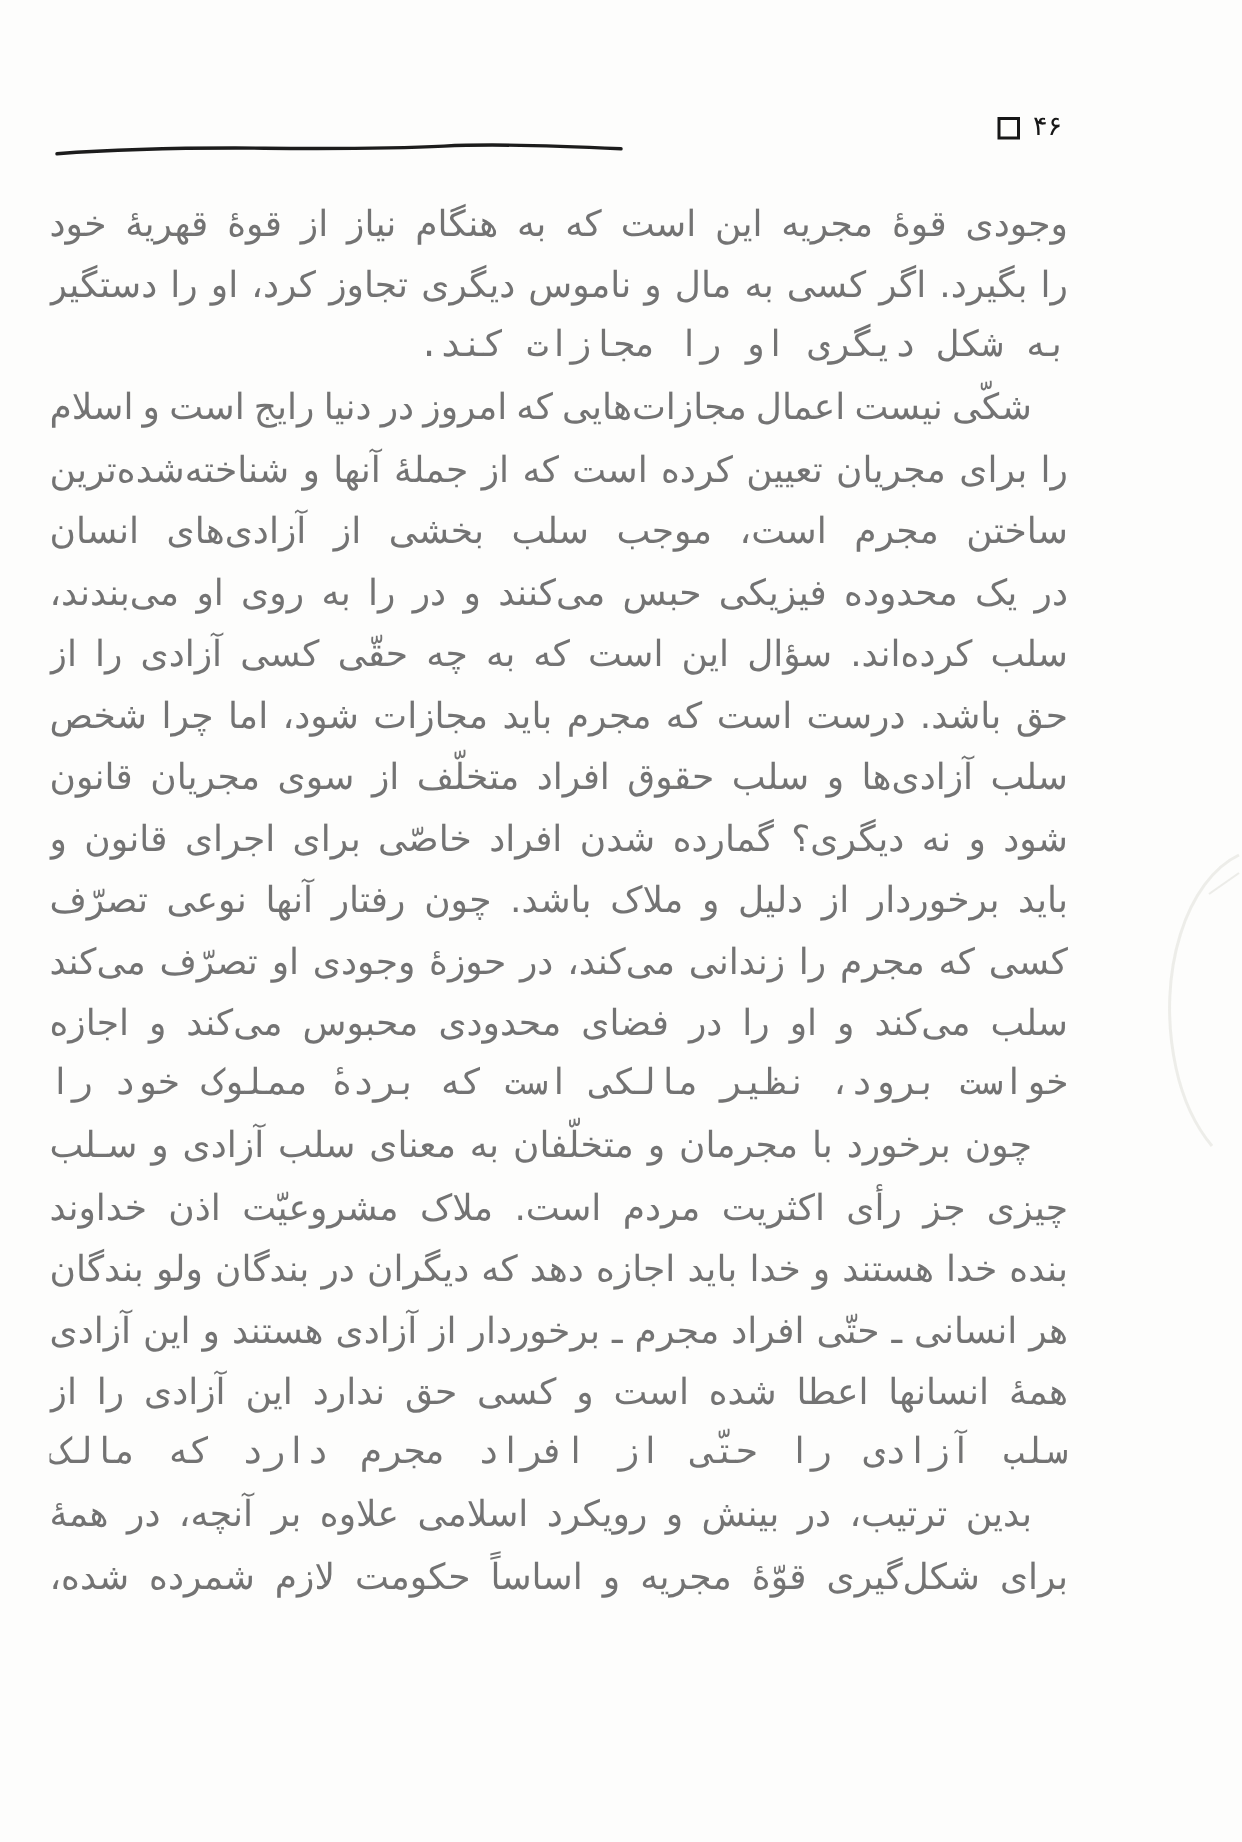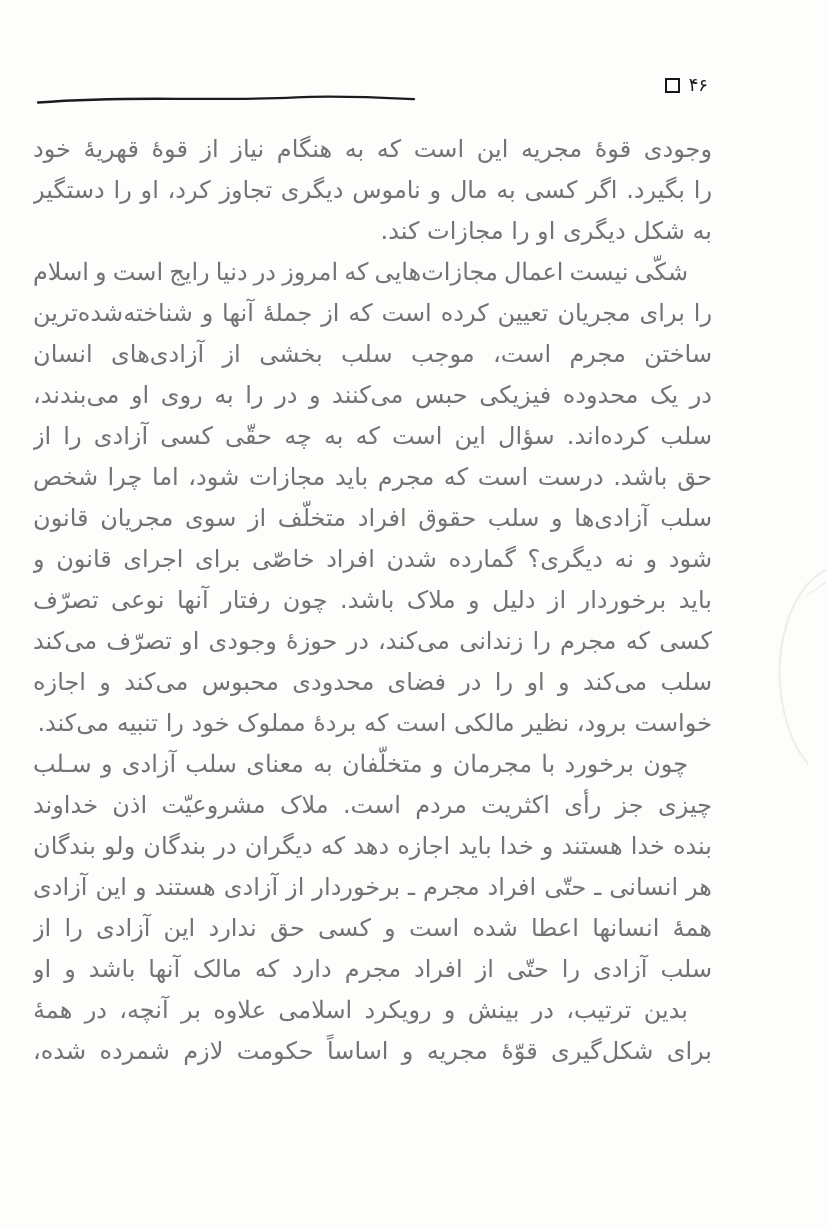--- a/index.html
+++ b/index.html
@@ -50,21 +50,21 @@
     line-height:41px;
   }
   .para{margin:0;padding:0;}
   .line{
     height:41px;
     text-align:justify;
     text-align-last:justify;
     overflow:hidden;
   }
   .line.indent{text-indent:24px;font-family:Liberation Serif, serif;}
-  .line.partial{text-align-last:right;}
+  .line.partial{text-align-last:right;font-family:Liberation Mono, monospace;}
   
   .scan-artifact{
     position:absolute;
     left:762px;top:552px;
     width:66px;height:215px;
     pointer-events:none;
   }
 </style>
 </head>
 <body>

